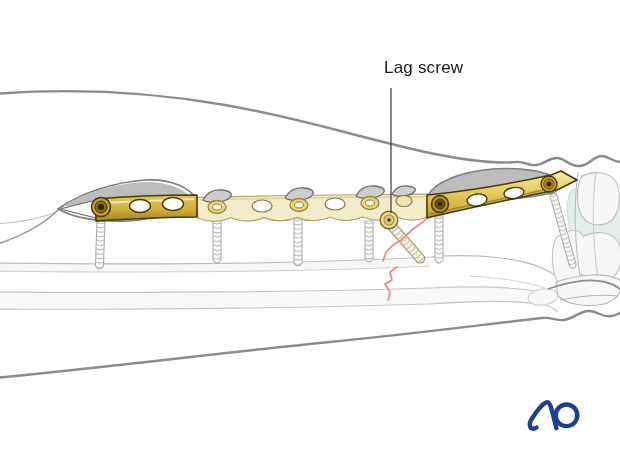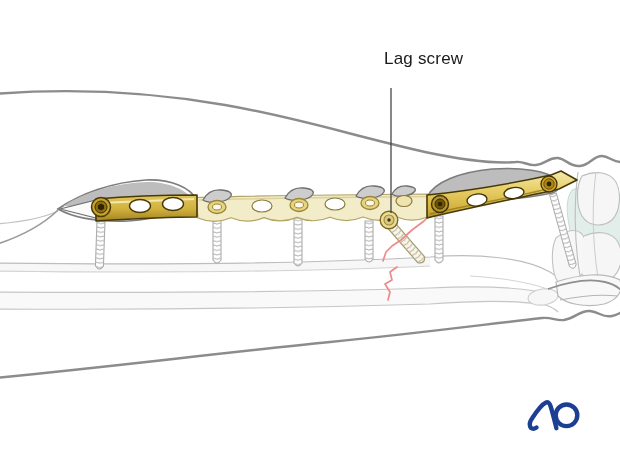--- a/index.html
+++ b/index.html
@@ -6,21 +6,21 @@
   .canvas{
     position:relative;
     width:620px;height:459px;
     background:#ffffff;
     overflow:hidden;
     font-family:"Liberation Sans", sans-serif;
   }
   .canvas svg{position:absolute;left:0;top:0;}
   .annotation-label{
     position:absolute;
-    left:384px;top:49px;
+    left:384px;top:58px;
     font-size:17px;
     line-height:19px;
     color:#1a1a1a;
     letter-spacing:.2px;
     white-space:nowrap;
   }
 </style>
 </head>
 <body>
 

